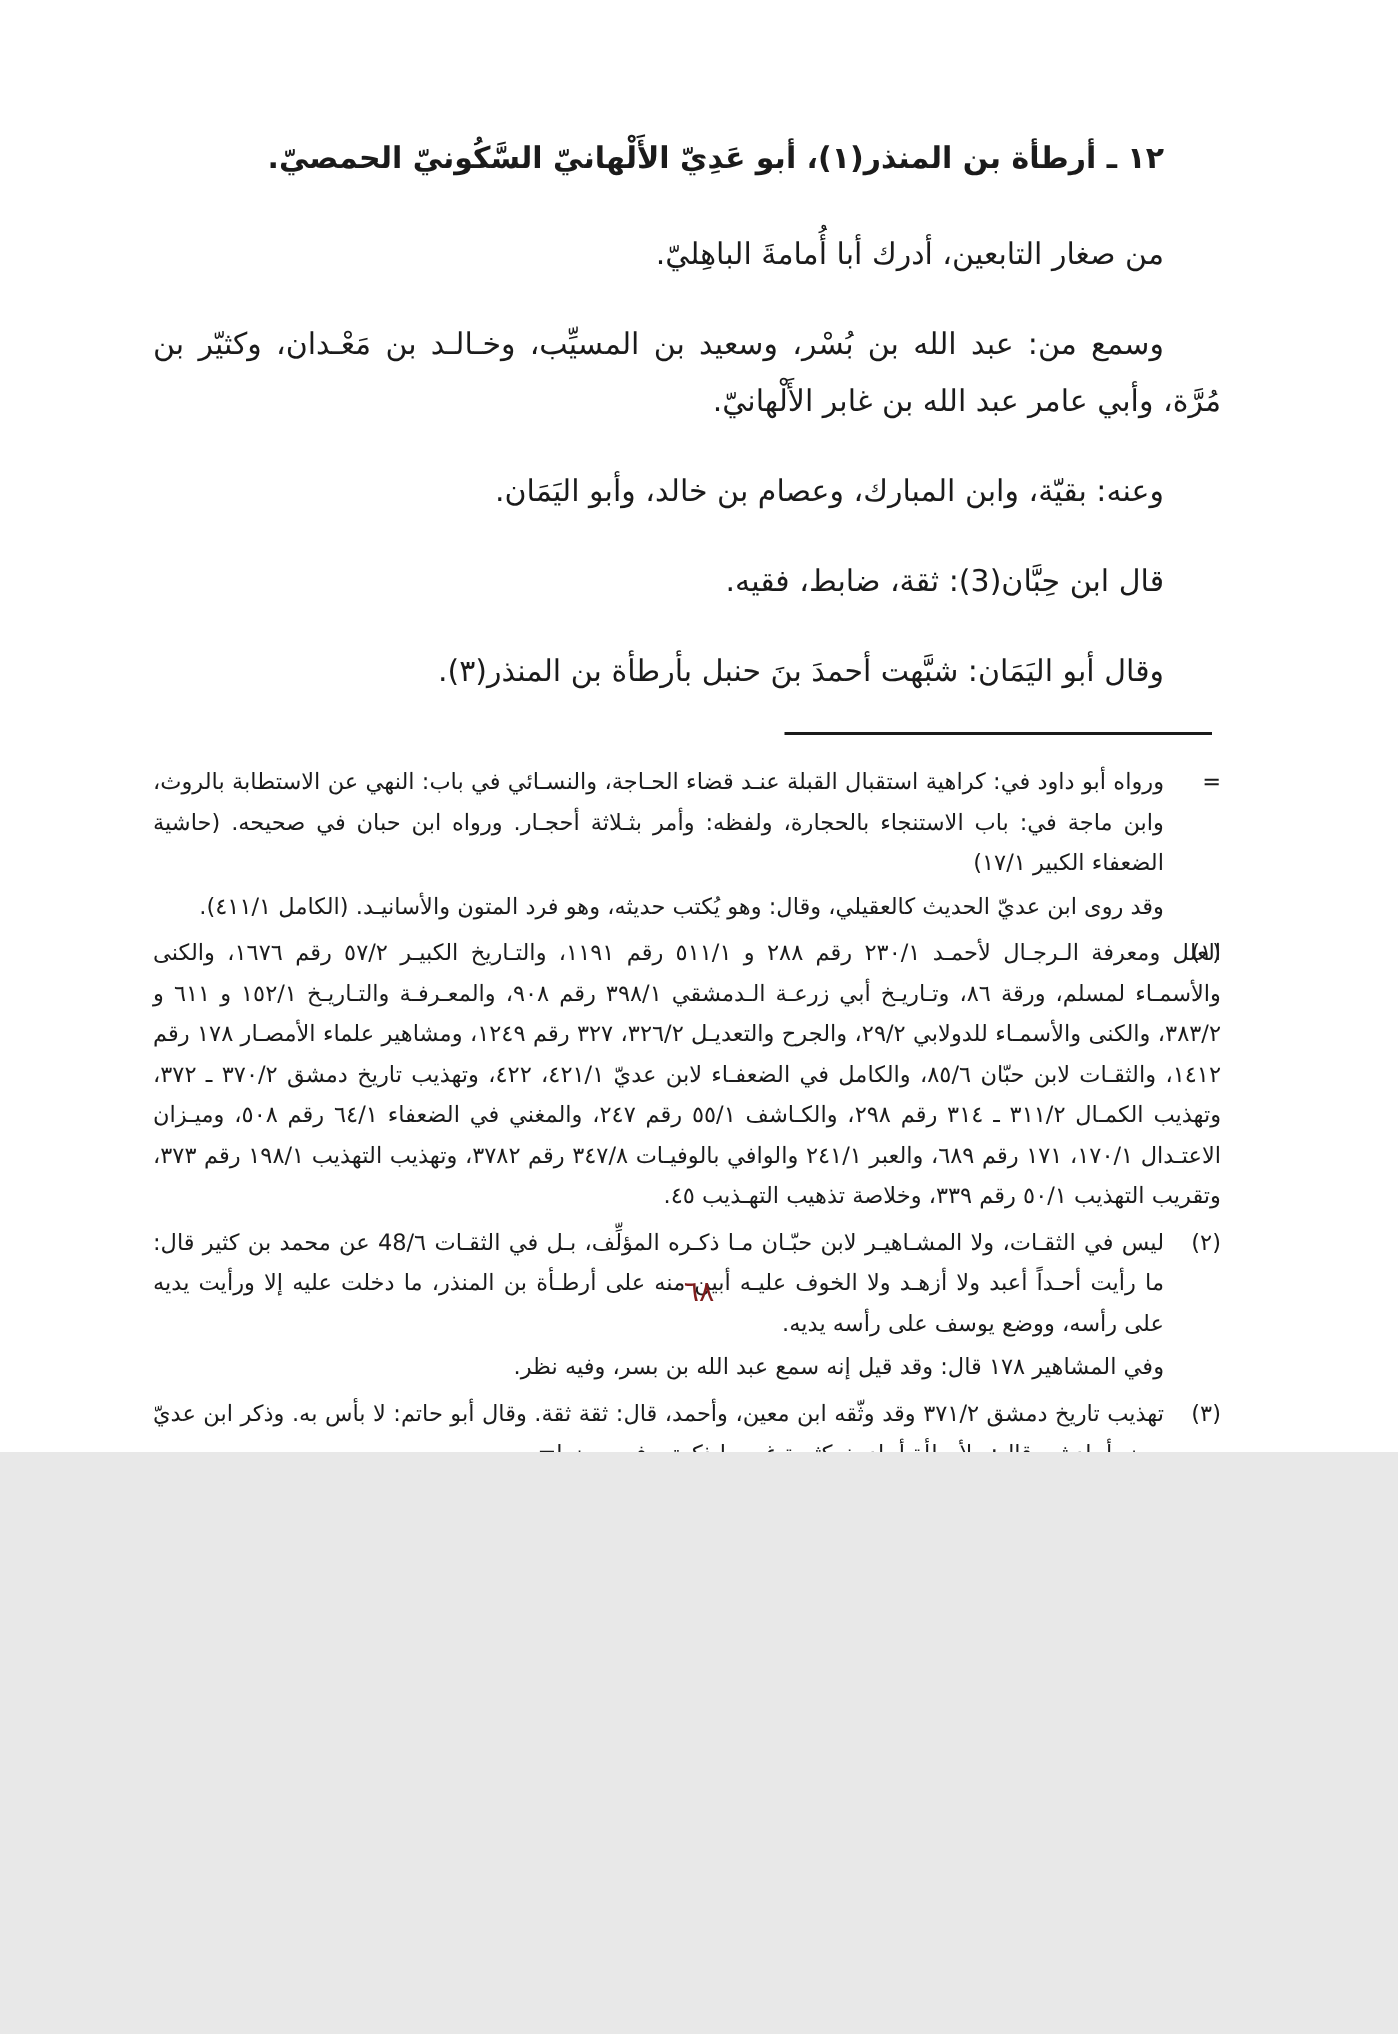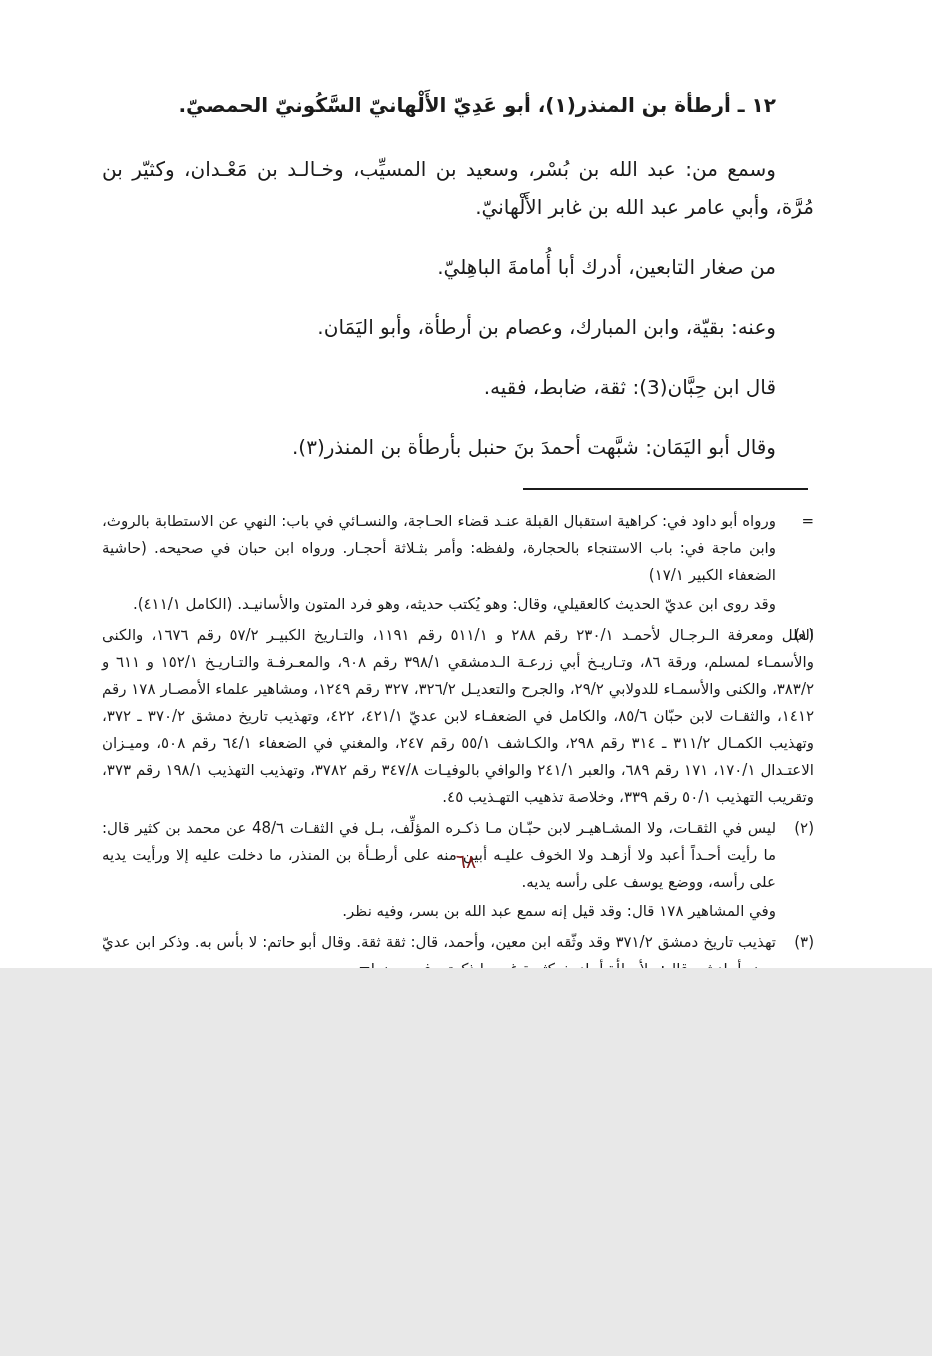--- a/index.html
+++ b/index.html
@@ -90,23 +90,23 @@
   }
 </style>
 </head>
 <body>
 
 <div class="page">
   <div class="content">
 
     <main class="main-text">
       <p class="heading">١٢ ـ أرطأة بن المنذر(١)، أبو عَدِيّ الأَلْهانيّ السَّكُونيّ الحمصيّ.</p>
+      <p>من صغار التابعين، أدرك أبا أُمامةَ الباهِليّ.</p>
       <p>وسمع من: عبد الله بن بُسْر، وسعيد بن المسيِّب، وخـالـد بن مَعْـدان، وكثيّر بن مُرَّة، وأبي عامر عبد الله بن غابر الأَلْهانيّ.</p>
-      <p>من صغار التابعين، أدرك أبا أُمامةَ الباهِليّ.</p>
-      <p>وعنه: بقيّة، وابن المبارك، وعصام بن أرطأة، وأبو اليَمَان.</p>
+      <p>وعنه: بقيّة، وابن المبارك، وعصام بن خالد، وأبو اليَمَان.</p>
       <p>قال ابن حِبَّان(3): ثقة، ضابط، فقيه.</p>
       <p>وقال أبو اليَمَان: شبَّهت أحمدَ بنَ حنبل بأرطأة بن المنذر(٣).</p>
     </main>
 
     <div class="fn-rule"></div>
 
     <section class="footnotes">
 
       <div class="fn">
         <span class="fn-marker">=</span>

